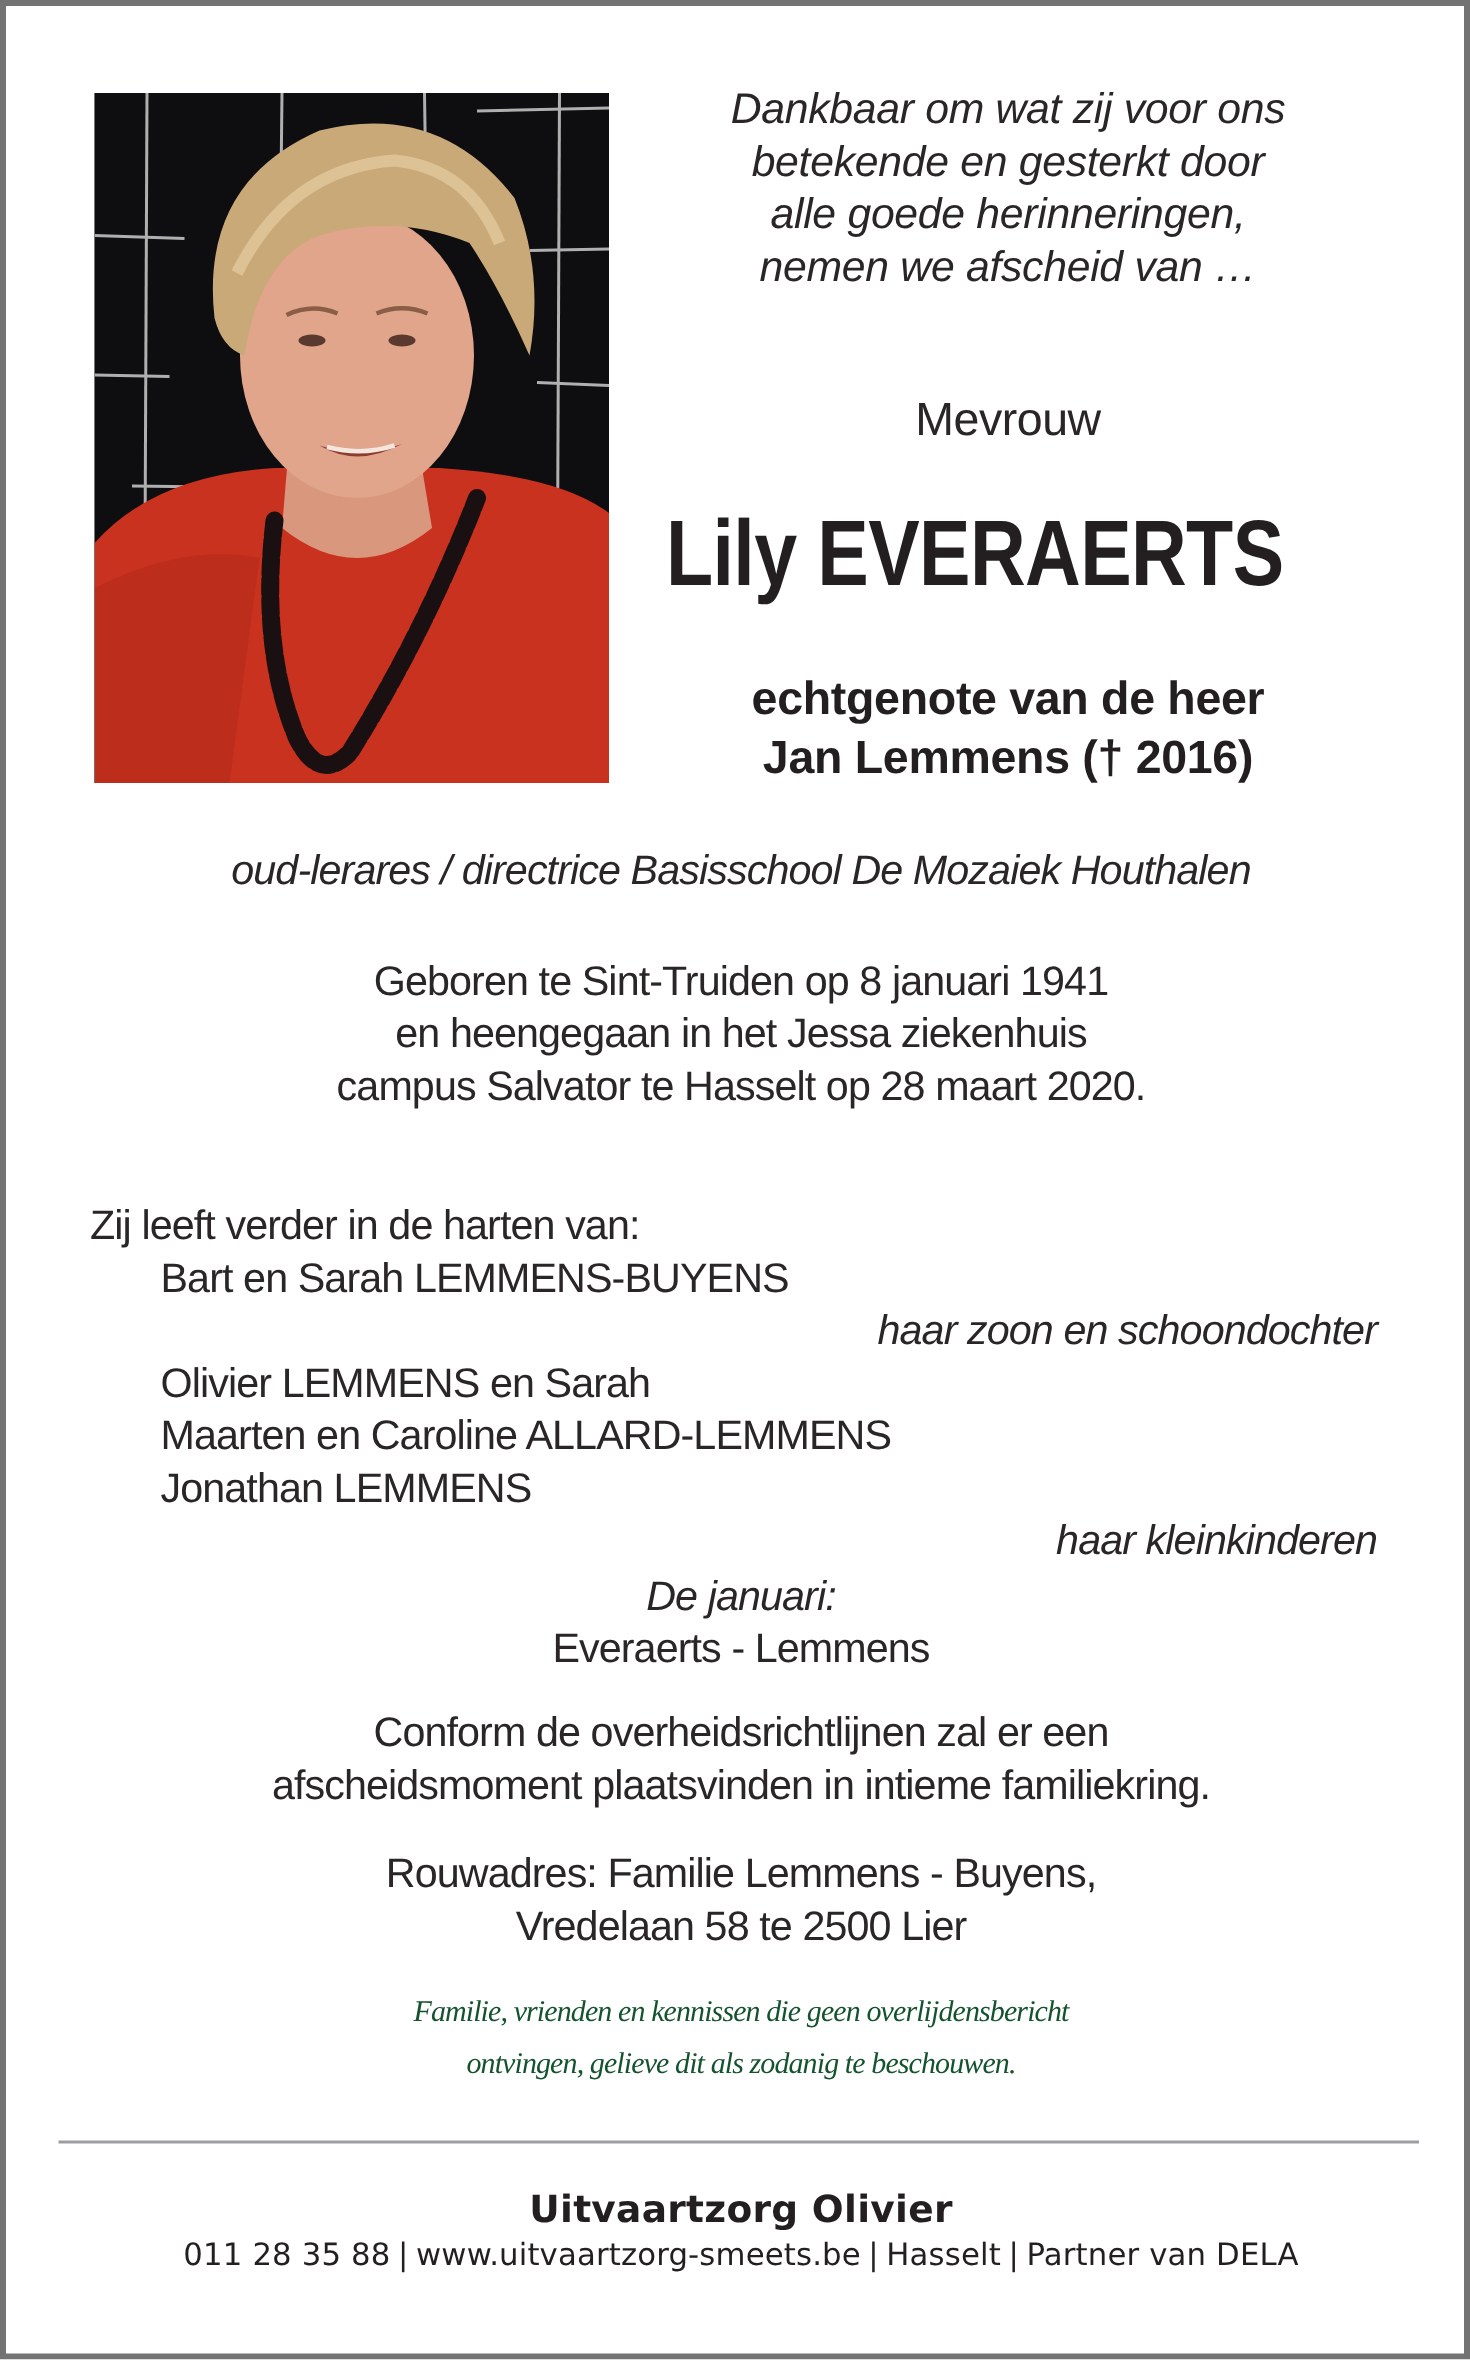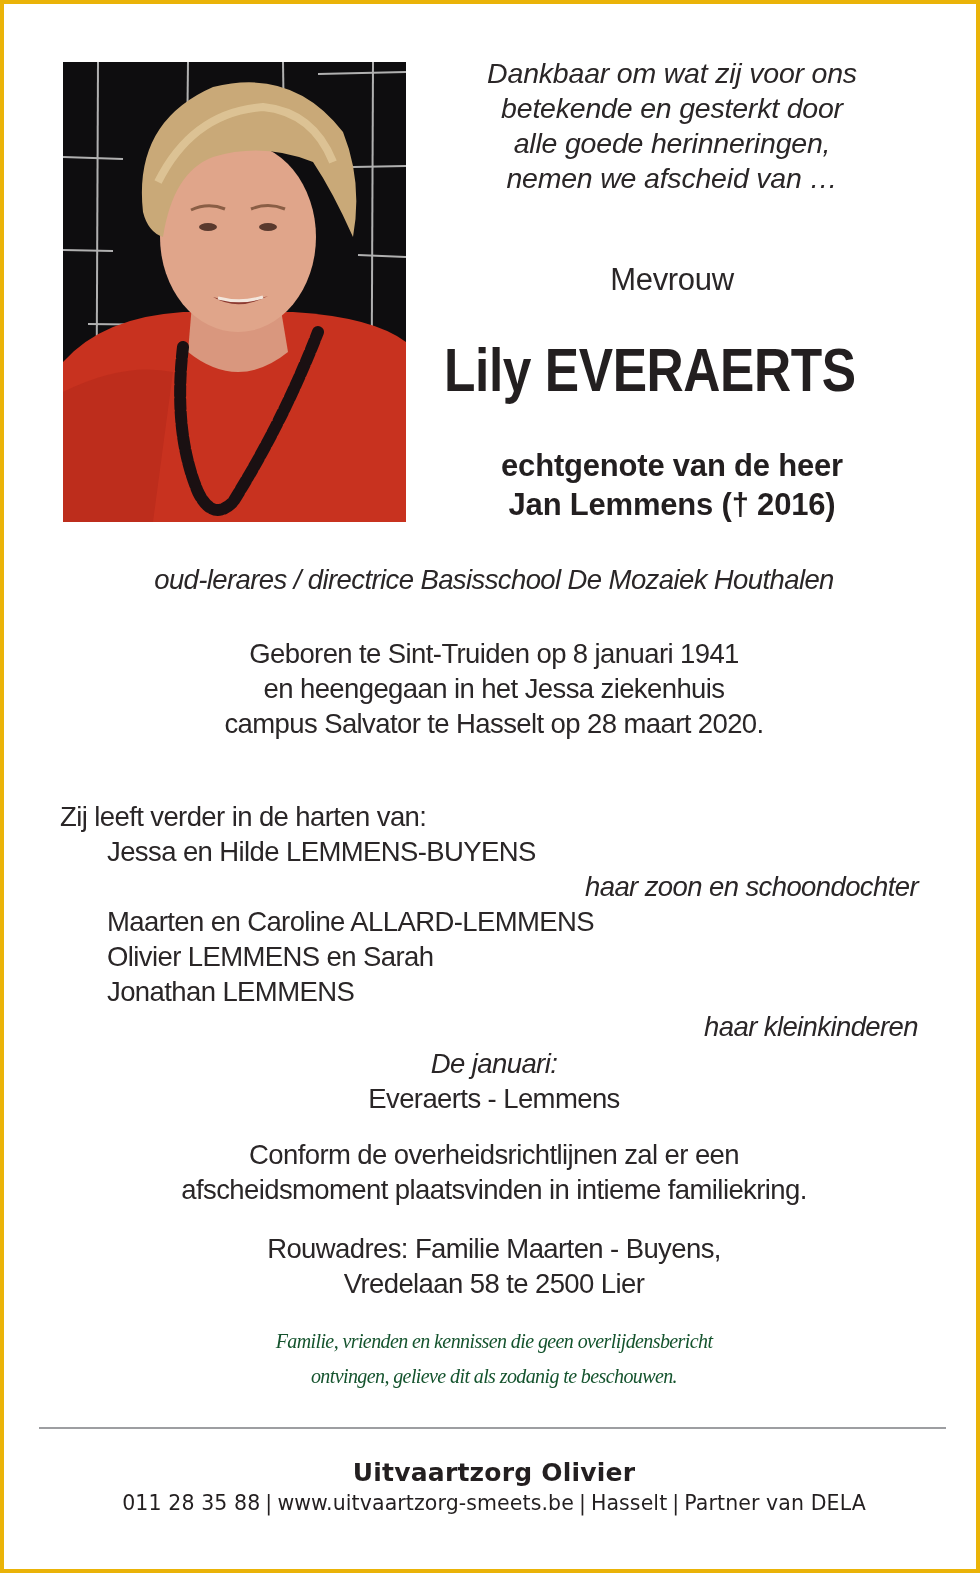--- a/index.html
+++ b/index.html
@@ -1,18 +1,18 @@
 <!DOCTYPE html>
 <html><head>
   <meta charset="utf-8">
   <style>
     * { box-sizing: border-box; margin: 0; padding: 0; }
     html, body { width: 980px; height: 1573px; background: #ffffff; }
     body { position: relative; overflow: hidden; color: #231f20; font-family: "Liberation Sans", sans-serif; }
-    .frame { position: absolute; left: 0; top: 0; width: 980px; height: 1573px; border: 4px solid #eab308; background: #fff; }
+    .frame { position: absolute; left: 0; top: 0; width: 980px; height: 1573px; border: 4px solid #737373; background: #fff; }
     .photo { position: absolute; left: 59px; top: 58px; width: 343px; height: 460px; overflow: hidden; background: #111; }
     .photo svg { display: block; width: 100%; height: 100%; }
     .abs { position: absolute; }
     .center { text-align: center; }
     .intro { left: 440px; top: 52px; width: 456px; font-size: 28.5px; line-height: 35px; font-style: italic; font-weight: 300; color: #2a2627; letter-spacing: -0.2px; }
     .title { left: 440px; top: 258px; width: 456px; font-size: 31px; color: #2a2627; letter-spacing: -0.3px; }
     .name { left: 440px; top: 330px; width: 484px; font-size: 62px; font-weight: bold; line-height: 72px; color: #231f20; transform: scaleX(0.83); transform-origin: left center; letter-spacing: -0.5px; white-space: nowrap; }
     .spouse { left: 440px; top: 442px; width: 456px; font-size: 31px; font-weight: bold; line-height: 39px; color: #231f20; letter-spacing: -0.2px; }
     .occupation { left: 40px; top: 560px; width: 900px; font-size: 27.5px; font-style: italic; color: #2a2627; letter-spacing: -0.6px; }
     .birth { left: 40px; top: 632px; width: 900px; font-size: 27.5px; line-height: 35px; color: #2a2627; letter-spacing: -0.6px; }
@@ -93,40 +93,40 @@
   <div class="abs occupation center">oud-lerares / directrice Basisschool De Mozaiek Houthalen</div>
 
   <div class="abs birth center">
     <div>Geboren te Sint-Truiden op 8 januari 1941</div>
     <div>en heengegaan in het Jessa ziekenhuis</div>
     <div>campus Salvator te Hasselt op 28 maart 2020.</div>
   </div>
 
   <div class="abs survivors">
     <div class="lead">Zij leeft verder in de harten van:</div>
-    <div class="person">Jessa en Hilde LEMMENS-BUYENS</div>
+    <div class="person">Bart en Sarah LEMMENS-BUYENS</div>
     <div class="relation">haar zoon en schoondochter</div>
+    <div class="person">Olivier LEMMENS en Sarah</div>
     <div class="person">Maarten en Caroline ALLARD-LEMMENS</div>
-    <div class="person">Olivier LEMMENS en Sarah</div>
     <div class="person">Jonathan LEMMENS</div>
     <div class="relation">haar kleinkinderen</div>
   </div>
 
   <div class="abs families center">
     <div class="lbl">De januari:</div>
     <div>Everaerts - Lemmens</div>
   </div>
 
   <div class="abs ceremony center">
     <div>Conform de overheidsrichtlijnen zal er een</div>
     <div>afscheidsmoment plaatsvinden in intieme familiekring.</div>
   </div>
 
   <div class="abs address center">
-    <div>Rouwadres: Familie Maarten - Buyens,</div>
+    <div>Rouwadres: Familie Lemmens - Buyens,</div>
     <div>Vredelaan 58 te 2500 Lier</div>
   </div>
 
   <div class="abs notice center">
     <div>Familie, vrienden en kennissen die geen overlijdensbericht</div>
     <div>ontvingen, gelieve dit als zodanig te beschouwen.</div>
   </div>
 
   <div class="abs divider"></div>
 

